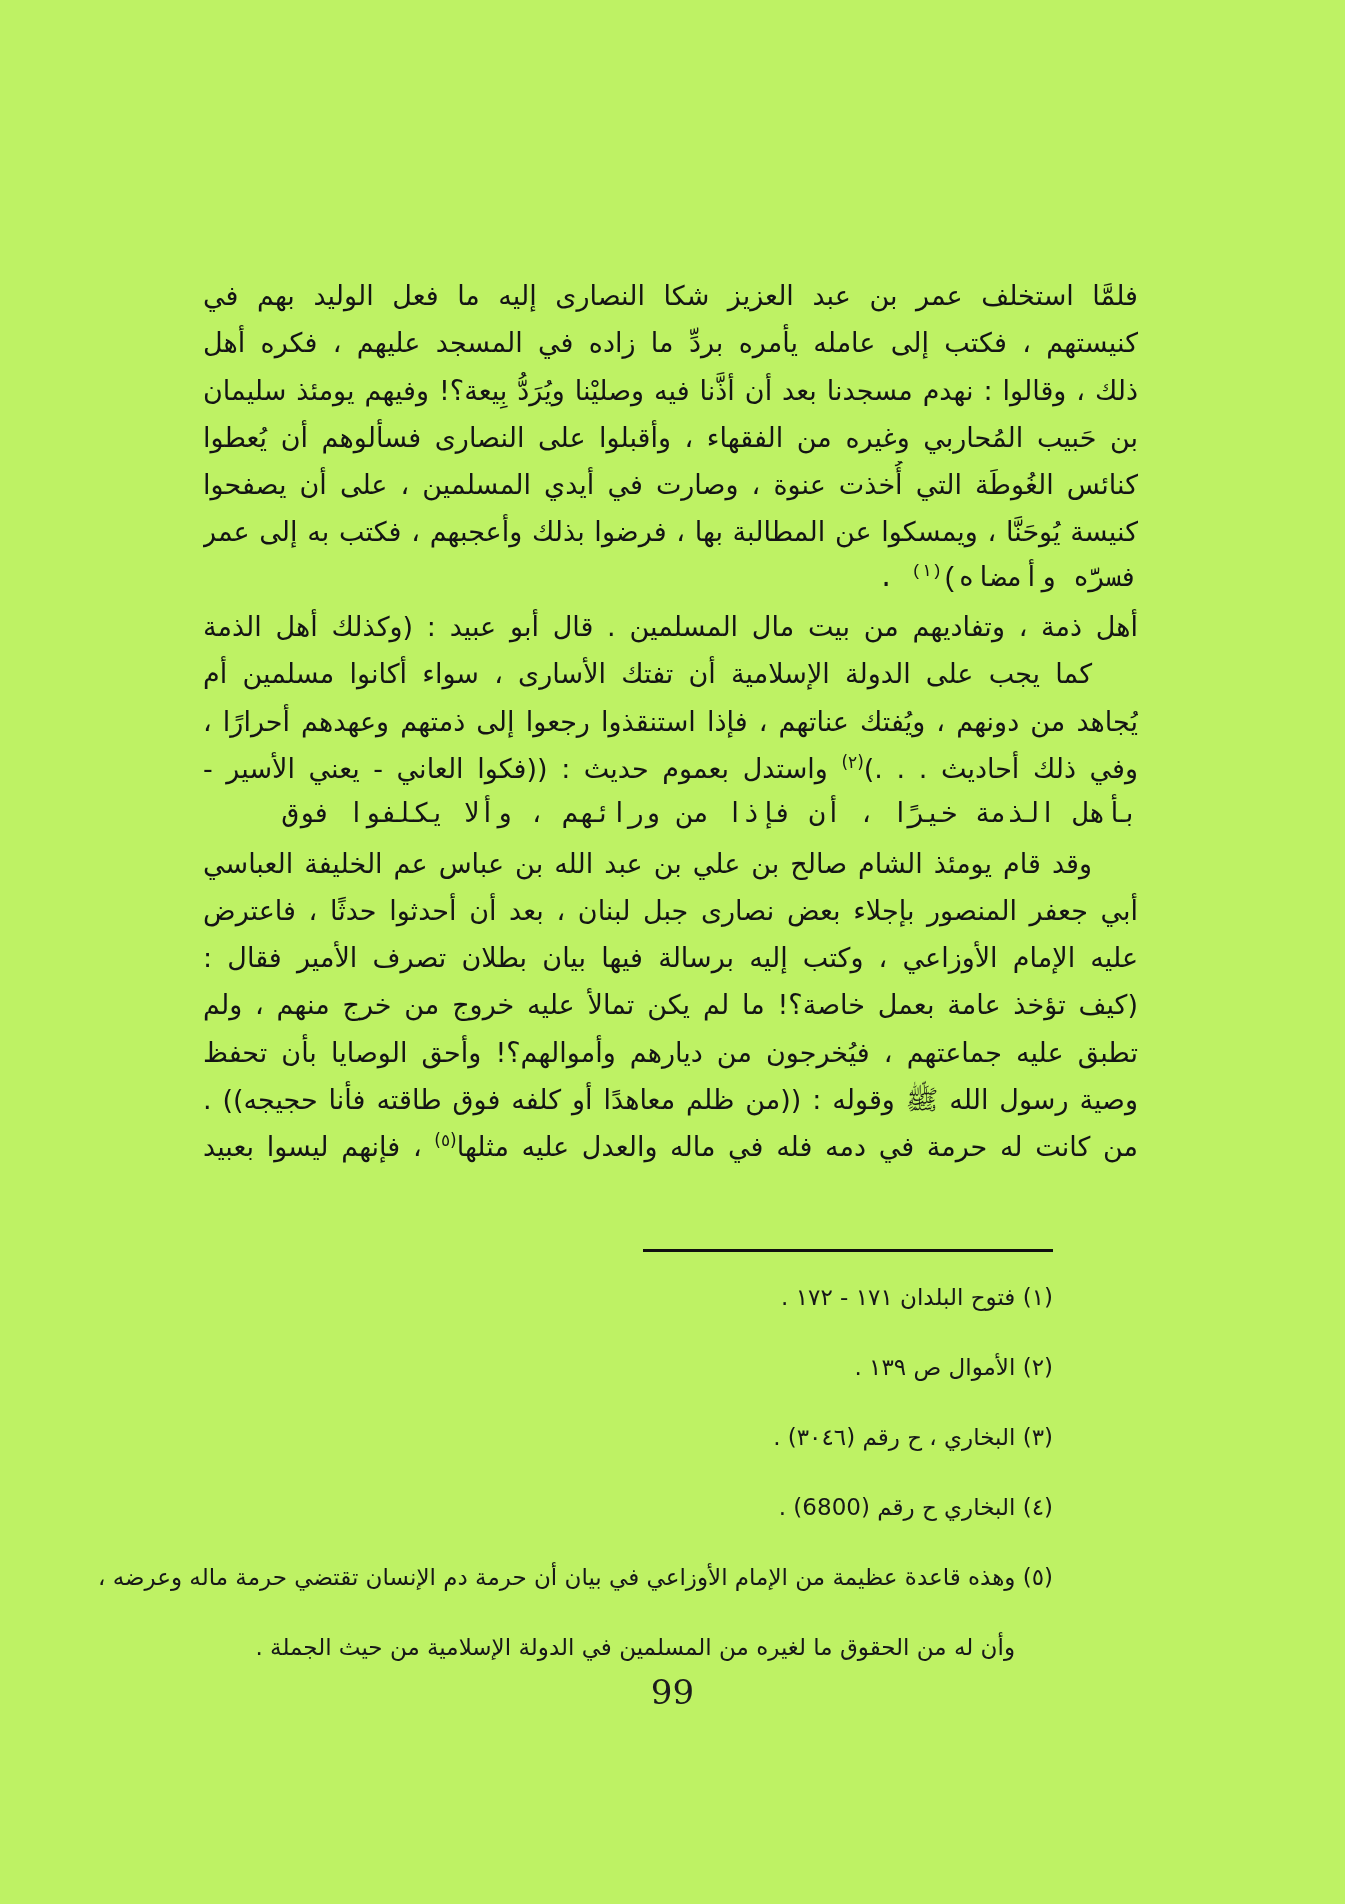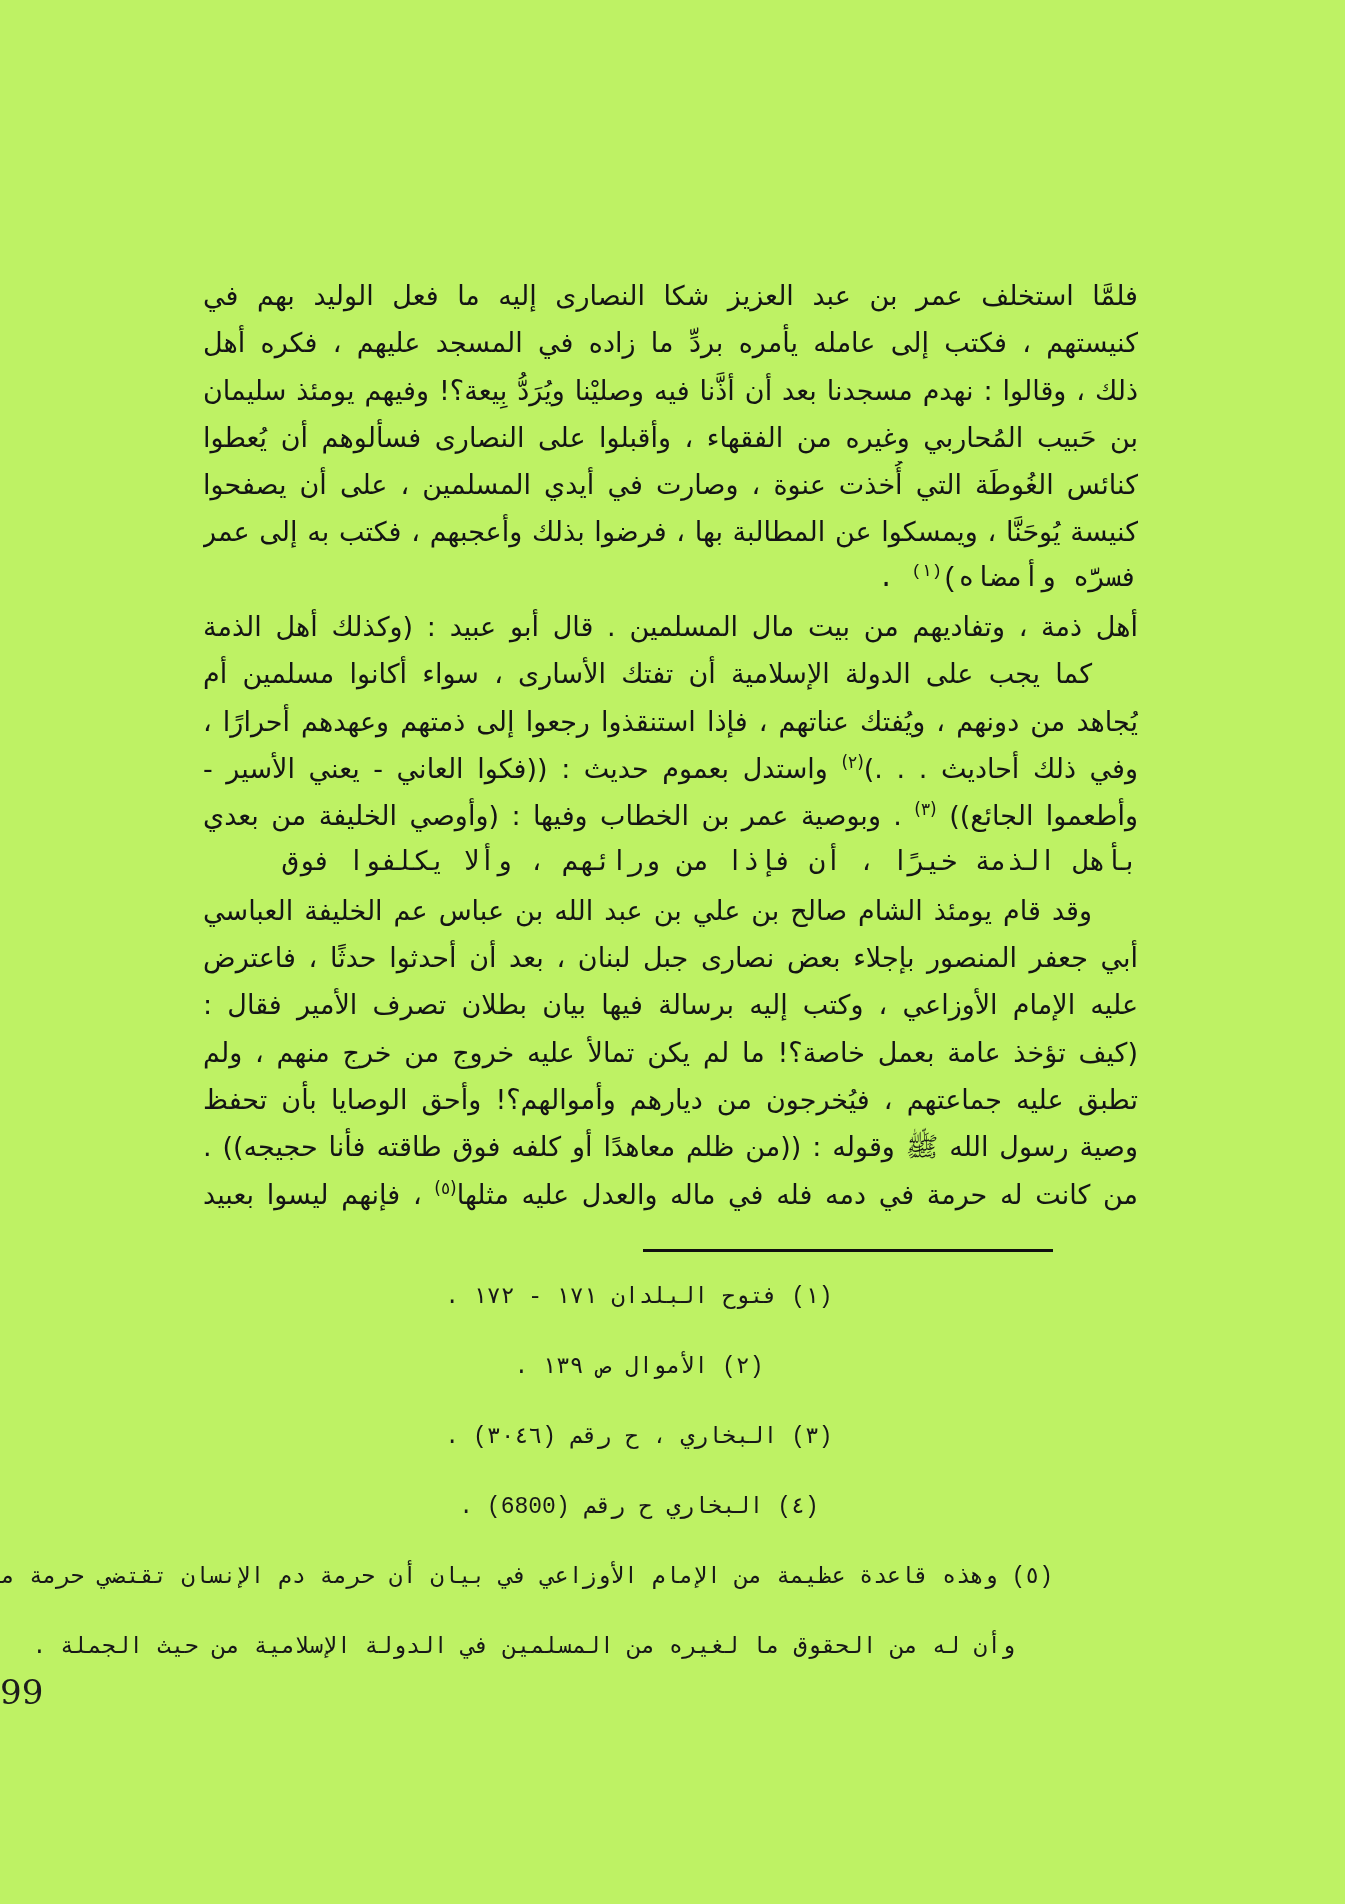--- a/index.html
+++ b/index.html
@@ -53,32 +53,32 @@
   .footnotes {
     position: absolute;
     top: 1262px;
     right: 292px;
     left: 225px;
   }
   .footnote-line {
     font-size: 23px;
     line-height: 70px;
     height: 70px;
-    text-align: center;
+    text-align: right;
     white-space: nowrap;
     overflow: visible;
     color: #171717;
-    font-family: Liberation Mono, monospace;
   }
   .footnote-line.cont { padding-right: 38px; }
   .page-number {
     position: absolute;
     top: 1672px;
     left: 0;
     right: 0;
+    text-align: center;
     font-family: "DejaVu Serif", serif;
     font-size: 34px;
     color: #1c1c1c;
     direction: ltr;
   }
 </style>
 </head>
 <body>
 
 <div class="page">
@@ -87,21 +87,20 @@
       <div class="body-line"><span>كنيستهم ، فكتب إلى عامله يأمره بردِّ ما زاده في المسجد عليهم ، فكره أهل دمشق</span></div>
       <div class="body-line"><span>ذلك ، وقالوا : نهدم مسجدنا بعد أن أذَّنا فيه وصليْنا ويُرَدُّ بِيعة؟! وفيهم يومئذ سليمان</span></div>
       <div class="body-line"><span>بن حَبيب المُحاربي وغيره من الفقهاء ، وأقبلوا على النصارى فسألوهم أن يُعطوا جميع</span></div>
       <div class="body-line"><span>كنائس الغُوطَة التي أُخذت عنوة ، وصارت في أيدي المسلمين ، على أن يصفحوا عن</span></div>
       <div class="body-line"><span>كنيسة يُوحَنَّا ، ويمسكوا عن المطالبة بها ، فرضوا بذلك وأعجبهم ، فكتب به إلى عمر</span></div>
       <div class="body-line end"><span>فسرَّه وأمضاه)</span><span class="fn-ref">(١)</span><span> .</span></div>
       <div class="body-line"><span>أهل ذمة ، وتفاديهم من بيت مال المسلمين . قال أبو عبيد : (وكذلك أهل الذمة</span></div>
       <div class="body-line indent"><span>كما يجب على الدولة الإسلامية أن تفتك الأسارى ، سواء أكانوا مسلمين أم</span></div>
       <div class="body-line"><span>يُجاهد من دونهم ، ويُفتك عناتهم ، فإذا استنقذوا رجعوا إلى ذمتهم وعهدهم أحرارًا ،</span></div>
       <div class="body-line"><span>وفي ذلك أحاديث . . .)</span><span class="fn-ref">(٢)</span><span> واستدل بعموم حديث : ((فكوا العاني - يعني الأسير -</span></div>
-      <div class="body-line"><span>وأطعموا الجائع)) </span><span class="fn-ref">(٣)</span><span> . وبوصية عمر بن الخطاب وفيها : (وأوصي الخليفة من بعدي</span></div>
       <div class="body-line end"><span>بأهل الذمة خيرًا ، أن فإذا من ورائهم ، وألا يكلفوا فوق طاقتهم)</span><span class="fn-ref">(٤)</span><span> .</span></div>
       <div class="body-line indent"><span>وقد قام يومئذ الشام صالح بن علي بن عبد الله بن عباس عم الخليفة العباسي</span></div>
       <div class="body-line"><span>أبي جعفر المنصور بإجلاء بعض نصارى جبل لبنان ، بعد أن أحدثوا حدثًا ، فاعترض</span></div>
       <div class="body-line"><span>عليه الإمام الأوزاعي ، وكتب إليه برسالة فيها بيان بطلان تصرف الأمير فقال :</span></div>
       <div class="body-line"><span>(كيف تؤخذ عامة بعمل خاصة؟! ما لم يكن تمالأ عليه خروج من خرج منهم ، ولم</span></div>
       <div class="body-line"><span>تطبق عليه جماعتهم ، فيُخرجون من ديارهم وأموالهم؟! وأحق الوصايا بأن تحفظ</span></div>
       <div class="body-line"><span>وصية رسول الله ﷺ وقوله : ((من ظلم معاهدًا أو كلفه فوق طاقته فأنا حجيجه)) .</span></div>
       <div class="body-line"><span>من كانت له حرمة في دمه فله في ماله والعدل عليه مثلها</span><span class="fn-ref">(٥)</span><span> ، فإنهم ليسوا بعبيد</span></div>
     </main>
   <div class="footnote-sep"></div>

